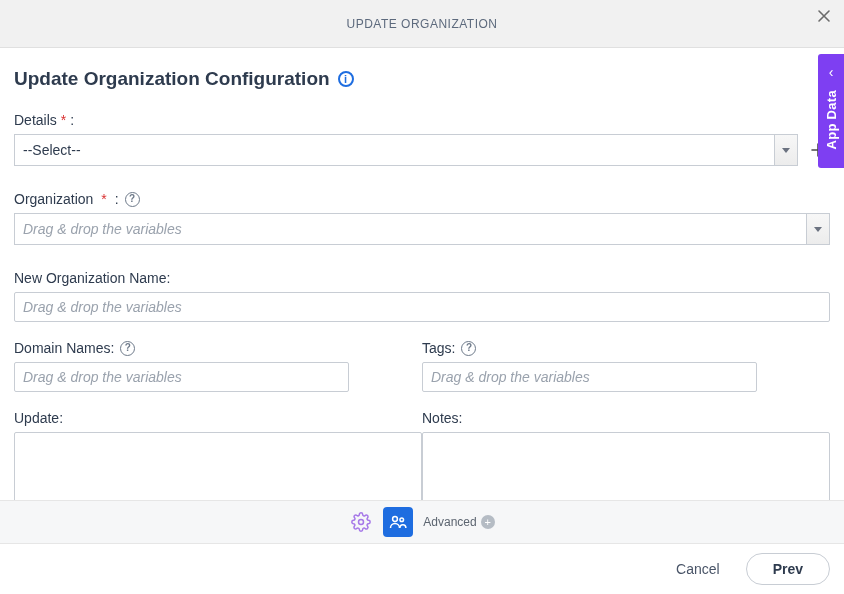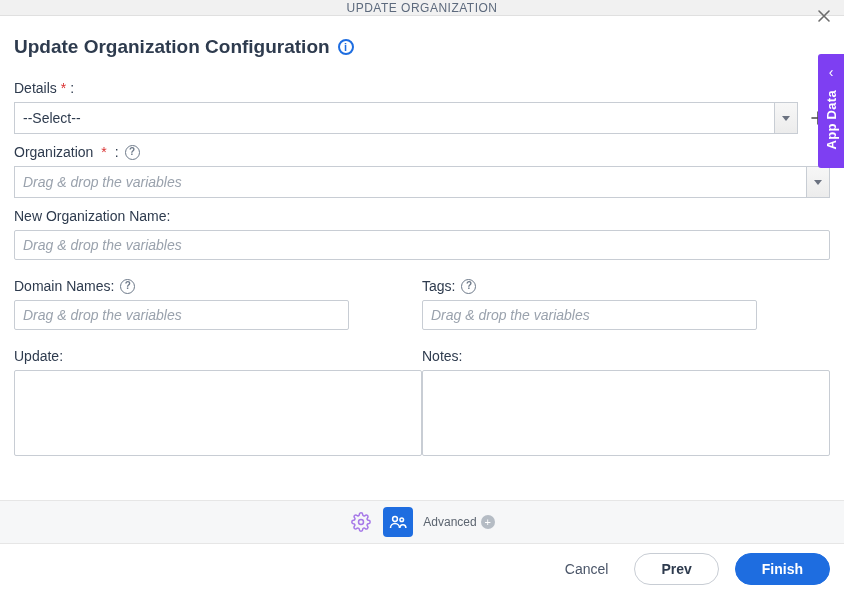--- a/index.html
+++ b/index.html
@@ -8,21 +8,21 @@
     font-family: -apple-system, BlinkMacSystemFont, "Segoe UI", Arial, sans-serif;
     font-size: 14px;
     color: #2e3b4e;
     width: 844px;
     height: 594px;
     overflow: hidden;
     position: relative;
     background: #fff;
   }
   .titlebar {
-    height: 16px;
+    height: 48px;
     background: #f1f1f1;
     border-bottom: 1px solid #e0e0e0;
     display: flex;
     align-items: center;
     justify-content: center;
     position: relative;
   }
   .titlebar-title {
     font-size: 12px;
     letter-spacing: 0.5px;
@@ -61,21 +61,21 @@
     color: #1e6de0;
     font-size: 11px;
     font-weight: 700;
     display: inline-flex;
     align-items: center;
     justify-content: center;
     line-height: 1;
     cursor: pointer;
   }
   .form-group { margin-top: 22px; }
-  .form-group.tight { margin-top: 10px; }
+  .form-group.tight { margin-top: 25px; }
   .label-row {
     display: flex;
     align-items: center;
     gap: 4px;
     font-size: 14px;
     color: #2e3b4e;
     margin-bottom: 6px;
   }
   .req { color: #d93030; }
   .help-circle {
@@ -391,14 +391,13 @@
   </span>
   <span class="advlabel">
     <span>Advanced</span>
     <span class="pluscircle">+</span>
   </span>
 </div>
 
 <div class="footer">
   <button class="link-btn">Cancel</button>
   <button class="pill-btn pill-outline">Prev</button>
-  <button class="pill-btn pill-primary">Finish</button>
 </div>
 
 </body></html>

